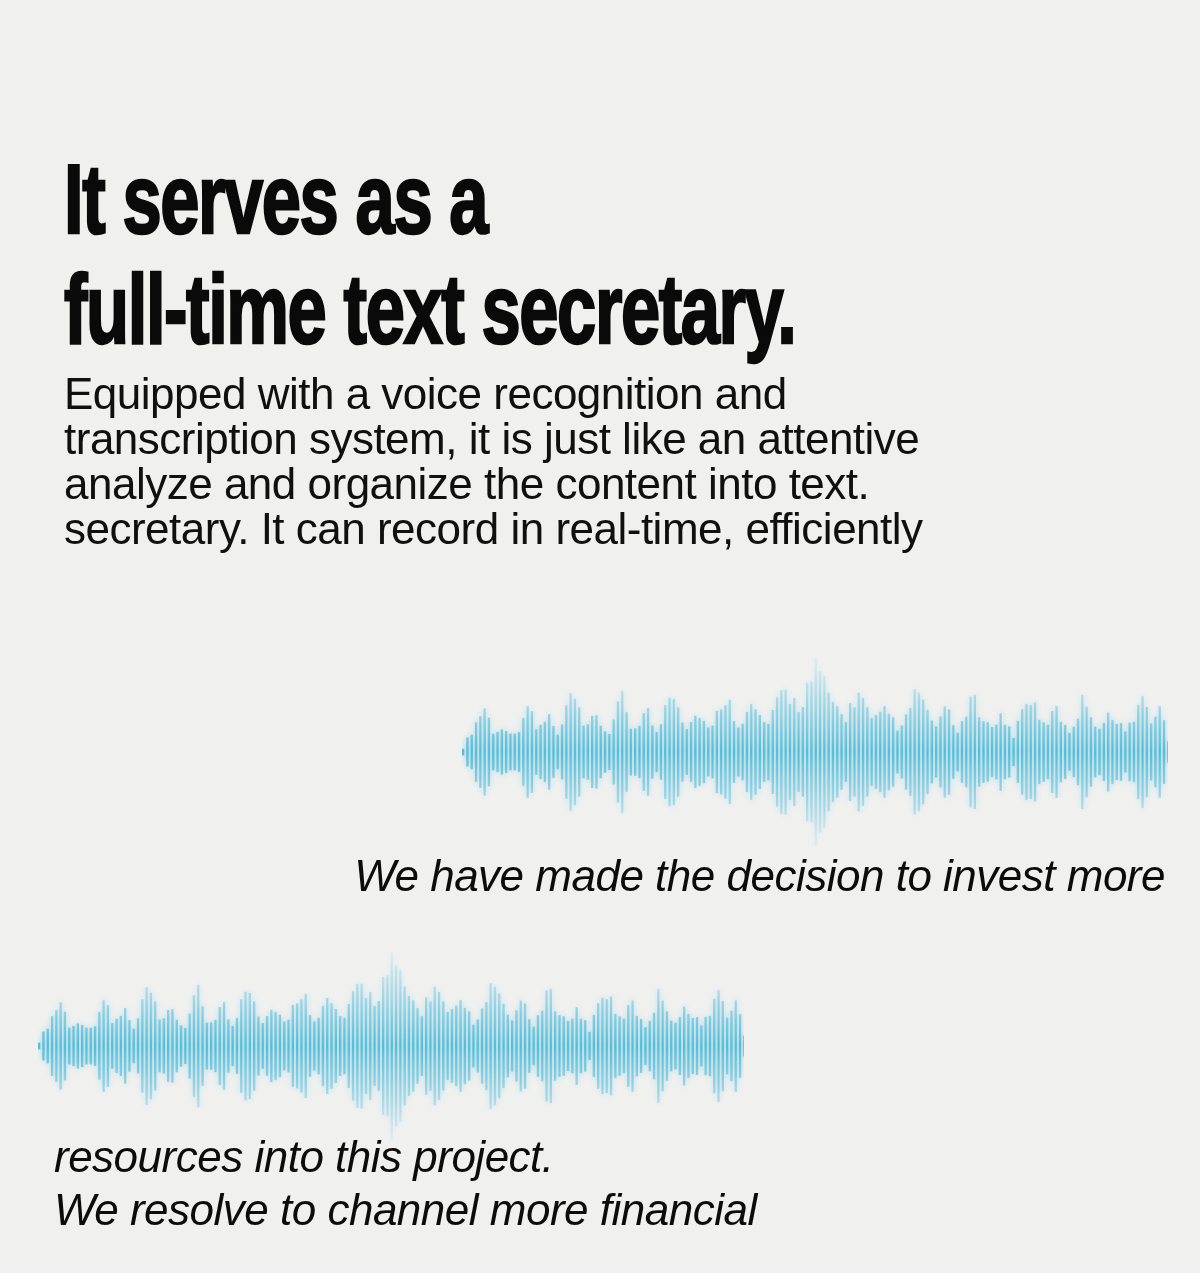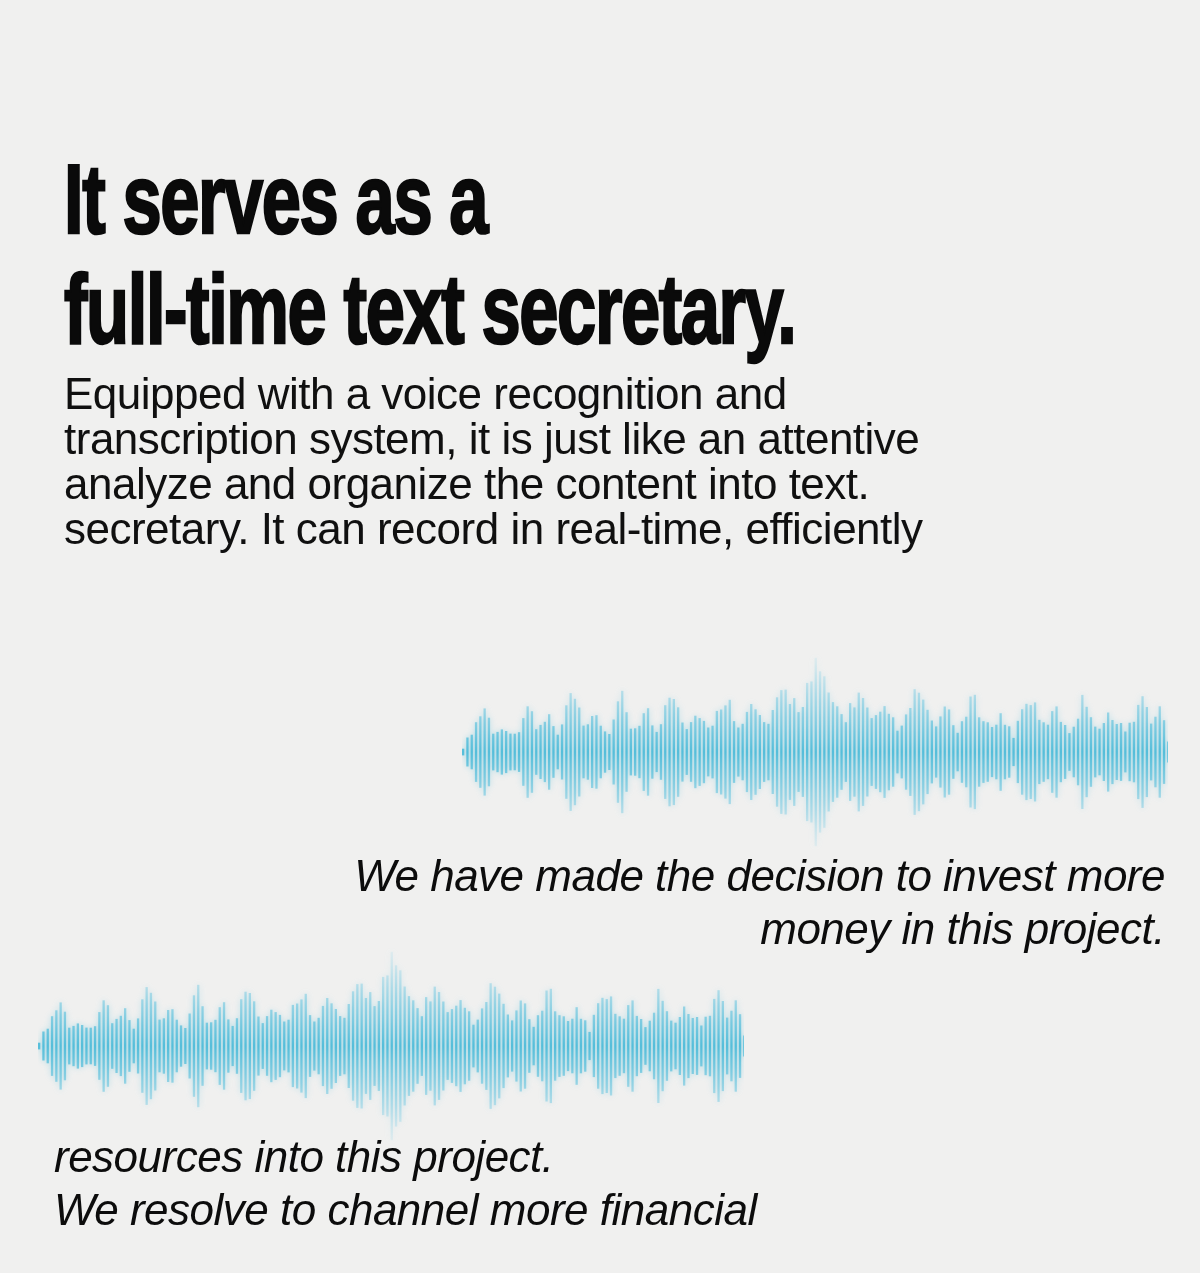--- a/index.html
+++ b/index.html
@@ -398,21 +398,20 @@
         <rect x="688.0" y="76.6" width="2.3" height="56.8"></rect>
         <rect x="692.3" y="69.7" width="2.3" height="70.6"></rect>
         <rect x="696.6" y="59.3" width="2.3" height="91.4"></rect>
         <rect x="700.9" y="73.2" width="2.3" height="63.7"></rect>
         <rect x="705.2" y="94.5" width="2.3" height="21.0"></rect>
       </g>
     </svg>
 
   <div class="quote quote-invest">
     <span class="ql">We have made the decision to invest more</span>
-    <span class="ql">money in this project.</span>
   </div>
 
   <svg class="wave wave2" xmlns="http://www.w3.org/2000/svg" viewBox="0 0 706 210">
       <defs>
         <linearGradient id="g2" x1="0" y1="0" x2="0" y2="210" gradientUnits="userSpaceOnUse">
           <stop offset="0" stop-color="#a9dcec" stop-opacity="0.12"></stop>
           <stop offset="0.22" stop-color="#7ccbe2" stop-opacity="0.5"></stop>
           <stop offset="0.5" stop-color="#4fbcd9" stop-opacity="0.95"></stop>
           <stop offset="0.78" stop-color="#7ccbe2" stop-opacity="0.5"></stop>
           <stop offset="1" stop-color="#a9dcec" stop-opacity="0.12"></stop>

